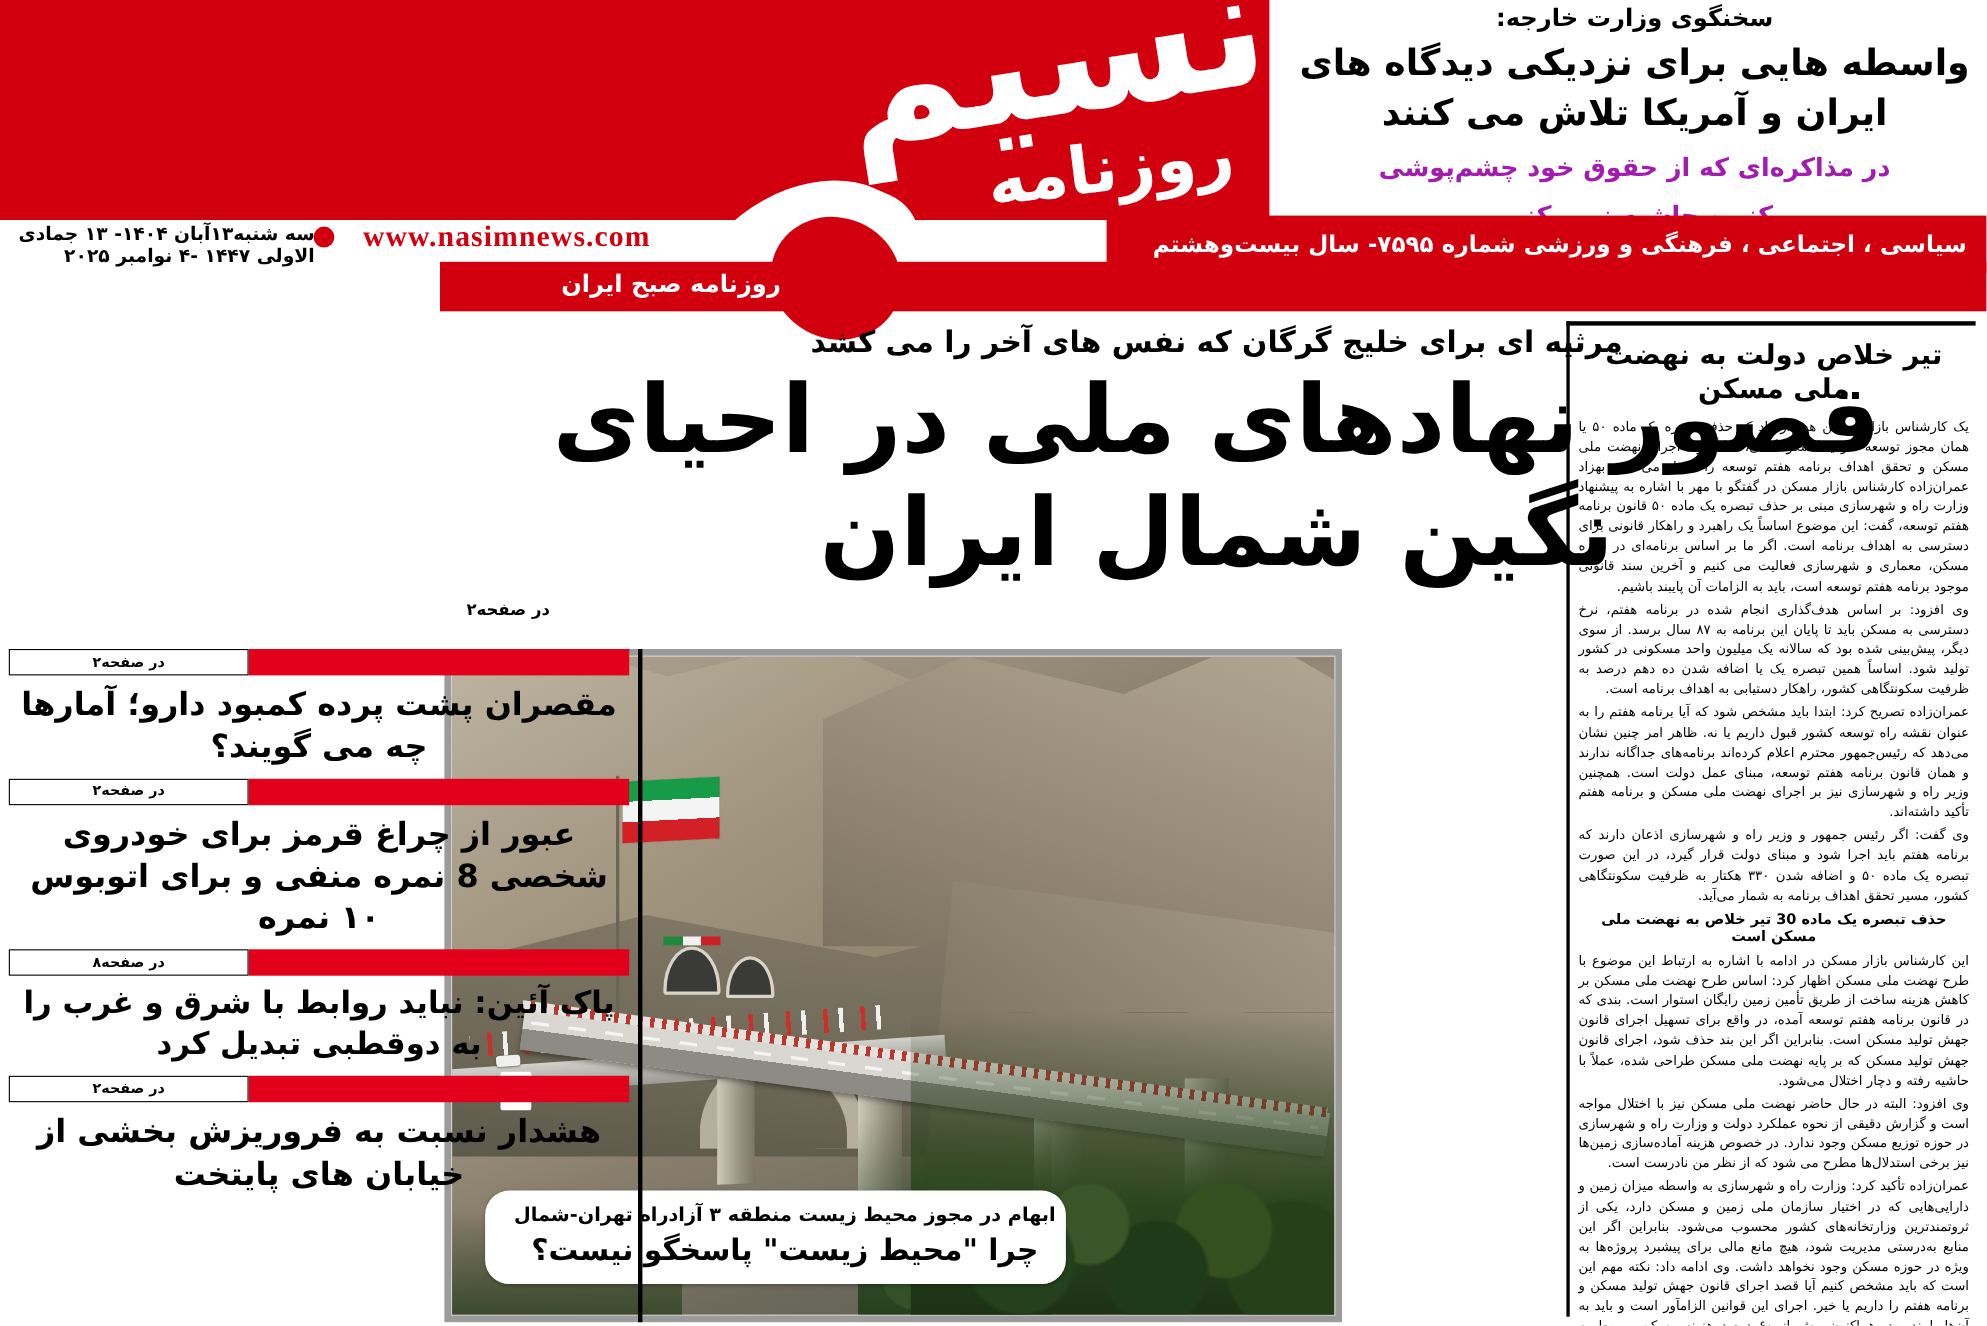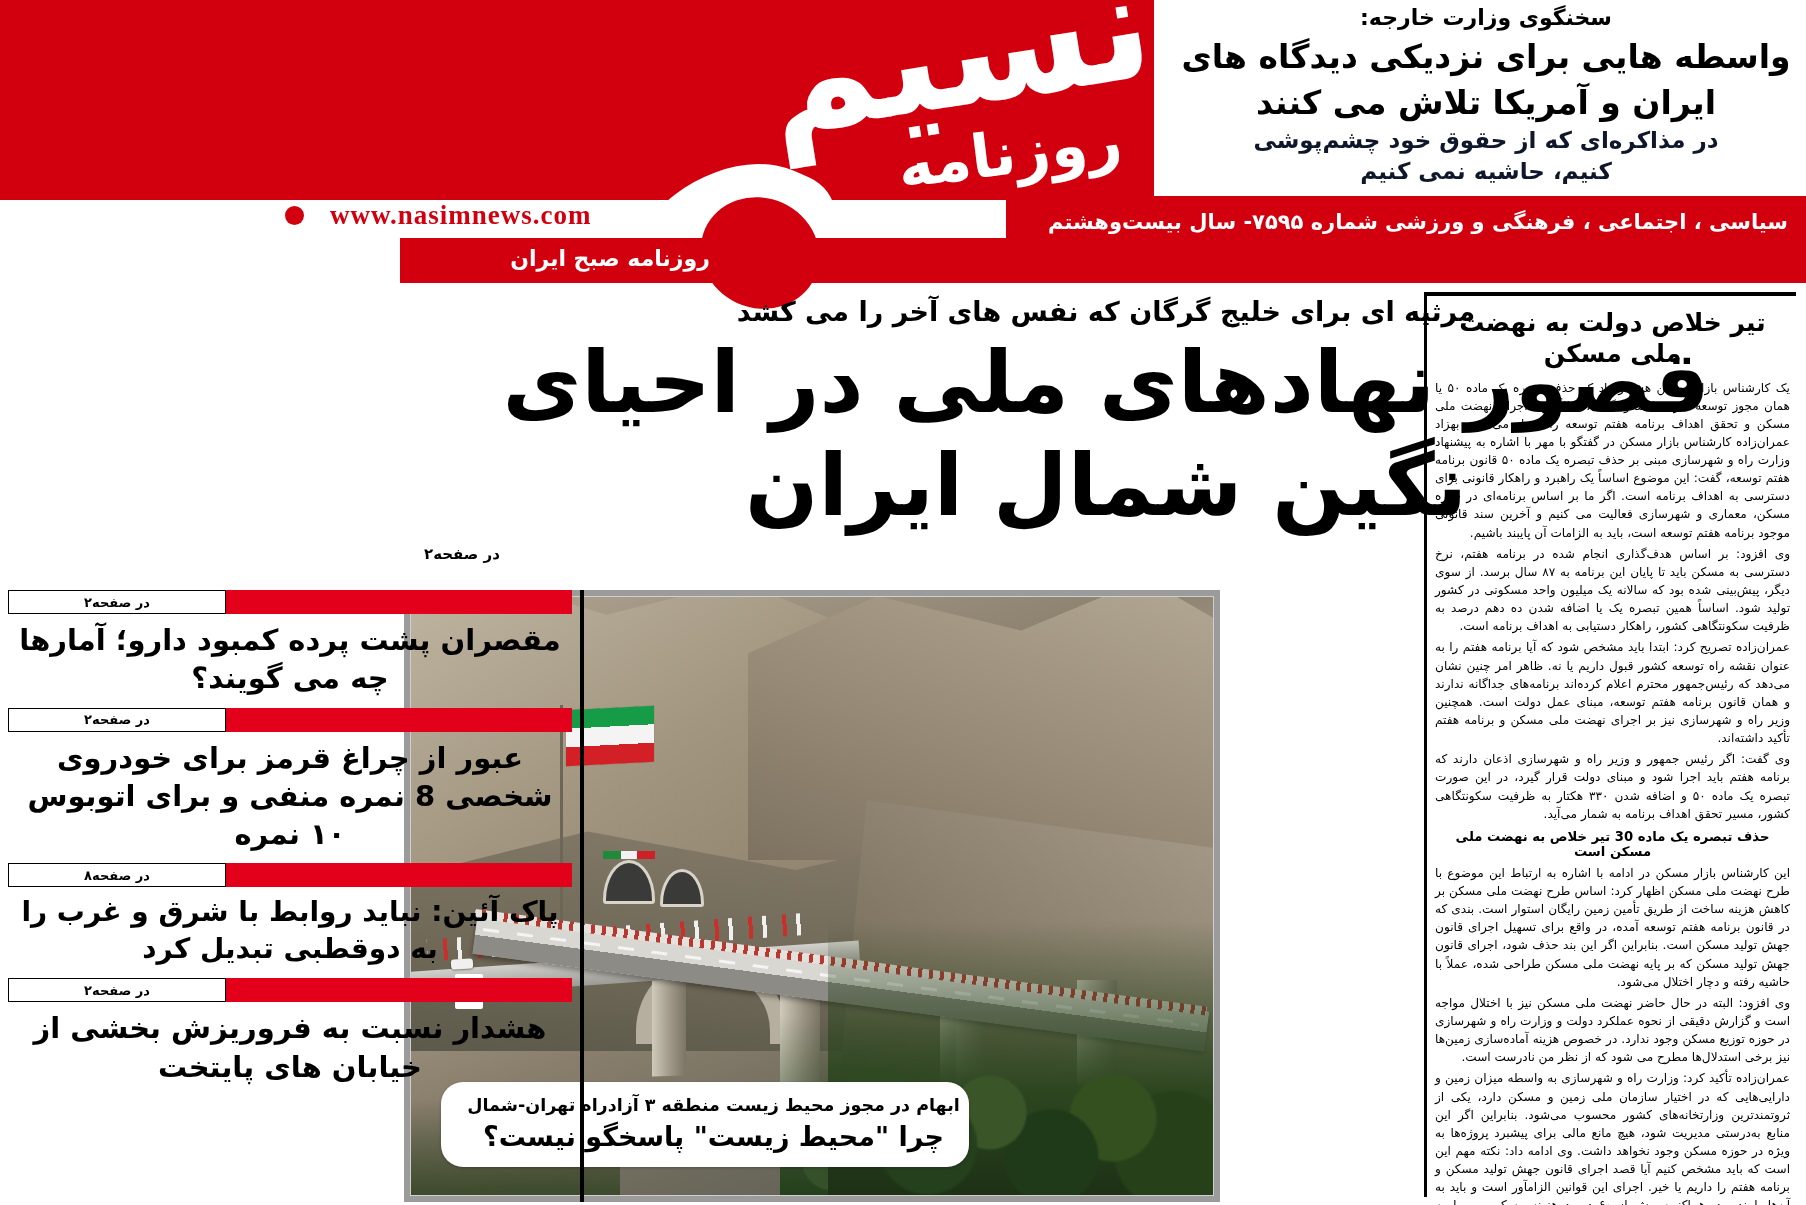--- a/index.html
+++ b/index.html
@@ -26,22 +26,22 @@
   }
   #top-teaser .kicker {
     font-size: 22px; font-weight: bold; color: #000;
     letter-spacing: -0.3px; line-height: 1.25;
   }
   #top-teaser .bigline {
     font-size: 33px; font-weight: bold; color: #000;
     line-height: 1.32; margin-top: 3px; letter-spacing: -0.6px;
   }
   #top-teaser .sub {
-    font-size: 23px; font-weight: bold; color: #0f172a;
-    line-height: 1.35; margin-top: 0; letter-spacing: -0.4px;
+    font-size: 23px; font-weight: bold; color: #a21caf;
+    line-height: 1.35; margin-top: 13px; letter-spacing: -0.4px;
   }
   #top-teaser .pageref {
     font-size: 15px; font-weight: bold; color: #000;
     margin-top: 12px; text-align: right; padding-right: 18px;
   }
 
   
   #masthead-red {
     position: absolute; left: 0; top: 0;
     width: 1154px; height: 200px;
@@ -381,20 +381,21 @@
       <div class="sub">در مذاکره‌ای که از حقوق خود چشم‌پوشی</div>
       <div class="sub">کنیم، حاشیه نمی کنیم</div>
       <div class="pageref">در صفحه۸</div>
     </div>
 
     <div id="cat-bar"></div>
     <div id="cat-bar-text">سیاسی ، اجتماعی ، فرهنگی و ورزشی شماره ۷۵۹۵- سال بیست‌وهشتم -تک شماره ۲۰۰۰۰ تومان</div>
 
     <div id="url-dot"></div>
     <div id="site-url">www.nasimnews.com</div>
+    <div id="dateline">سه شنبه۱۳آبان ۱۴۰۴- ۱۳ جمادی الاولی ۱۴۴۷ -۴ نوامبر ۲۰۲۵</div>
 
     <div id="slogan-bar"></div>
     <div id="slogan-text">روزنامه صبح ایران</div>
   </div>
 
   <div id="lead">
     <div class="over">مرثیه ای برای خلیج گرگان که نفس های آخر را می کشد</div>
     <div class="title">قصور نهادهای ملی در احیای</div>
     <div class="title">نگین شمال ایران</div>
   </div>

